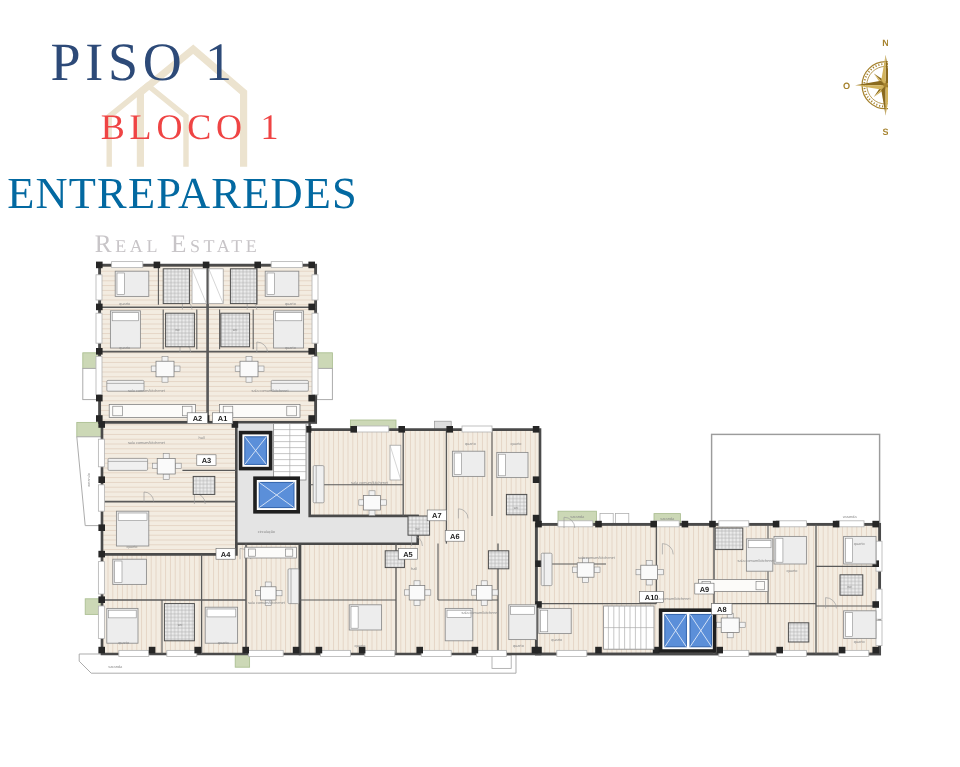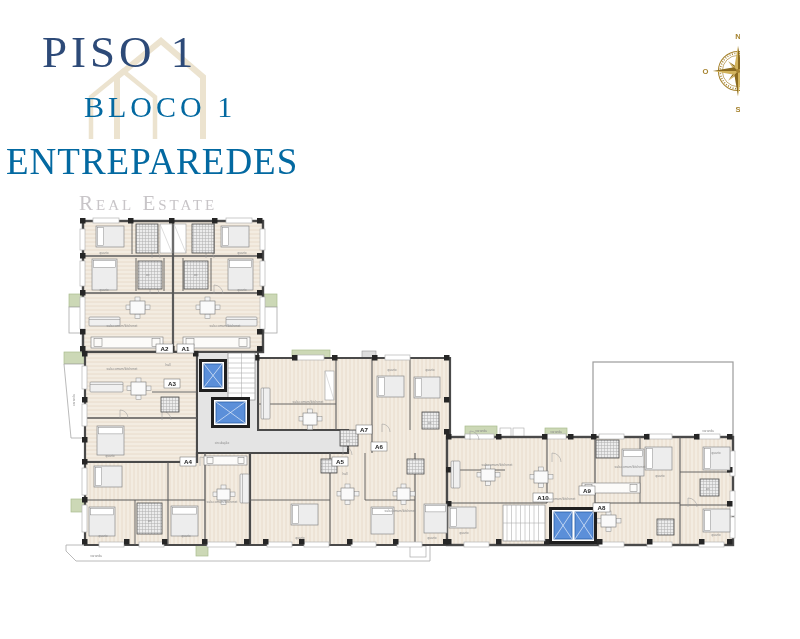--- a/index.html
+++ b/index.html
@@ -3,21 +3,21 @@
 <meta charset="utf-8">
 <style>
   html,body{margin:0;padding:0;background:#fff;}
   .page{position:relative;width:740px;height:639px;background:#ffffff;overflow:hidden;
         font-family:"Liberation Sans",sans-serif;}
   
   .logo-house{position:absolute;left:83px;top:27px;width:126px;height:114px;}
   .piso{position:absolute;left:42px;top:30px;margin:0;font-family:"Liberation Serif",serif;
         font-weight:400;font-size:45px;letter-spacing:4px;color:#2d4a78;line-height:1;}
   .bloco{position:absolute;left:84px;top:92px;margin:0;font-family:"Liberation Serif",serif;
-        font-weight:400;font-size:30px;letter-spacing:4px;color:#0369a1;line-height:1;}
+        font-weight:400;font-size:30px;letter-spacing:4px;color:#ef4444;line-height:1;}
   .brand{position:absolute;left:6px;top:143px;font-family:"Liberation Serif",serif;
         font-size:37px;letter-spacing:1px;color:#0369a1;line-height:1;}
   .tagline-row{position:absolute;left:58px;top:193px;width:170px;display:flex;align-items:flex-start;gap:21px;}
   .tagline-rule{flex:1;height:1px;background:#d6d4d6;}
   .tagline{font-family:"Liberation Serif",serif;font-variant:small-caps;font-size:21px;
         letter-spacing:3px;color:#c8c5c8;line-height:1;white-space:nowrap;}
   
   .compass{position:absolute;left:695px;top:25px;width:86px;height:92px;}
   .compass text{font-family:"Liberation Sans",sans-serif;font-size:8px;font-weight:bold;
         fill:#a6832f;text-anchor:middle;}

